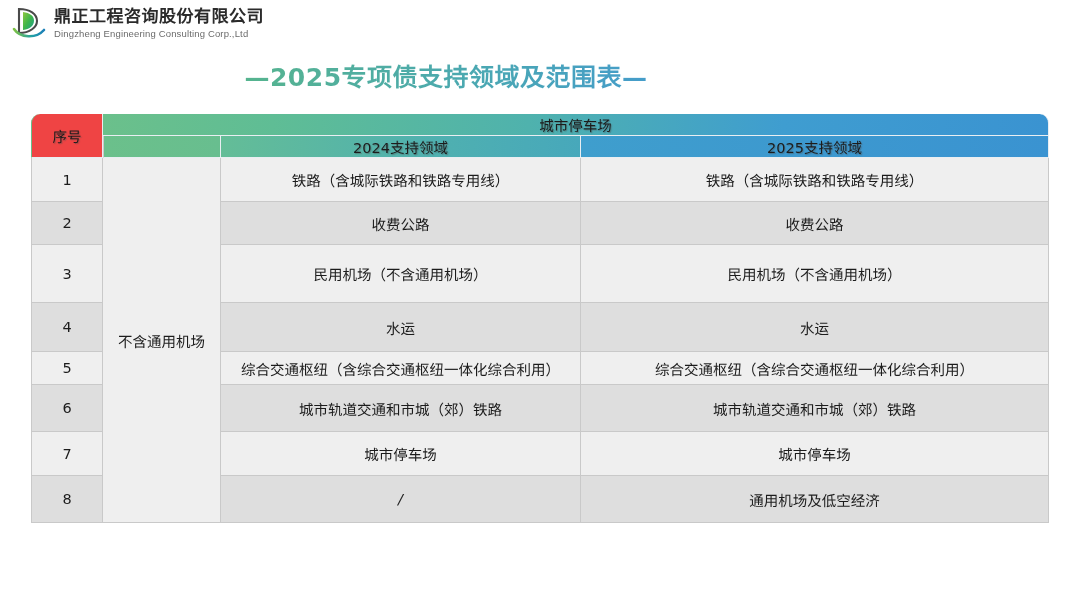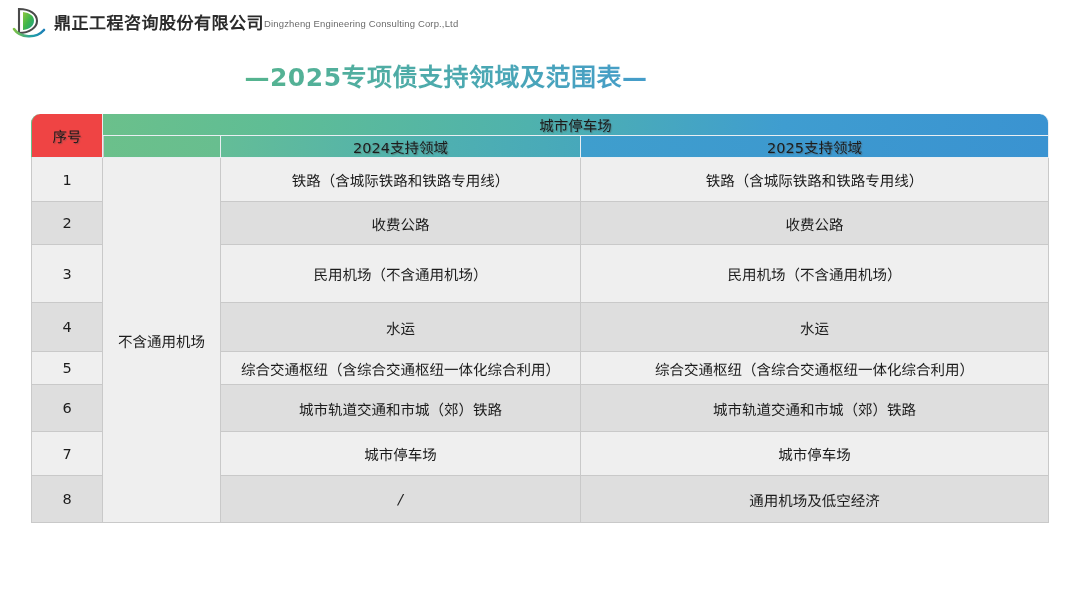--- a/index.html
+++ b/index.html
@@ -33,20 +33,21 @@
     gap: 8px;
   }
   .logo-mark {
     width: 34px;
     height: 36px;
     flex: 0 0 auto;
     position: relative;
   }
   .brand-text {
     display: flex;
+    flex-direction: column;
     justify-content: center;
     line-height: 1;
   }
   .brand-cn {
     font-size: 17px;
     font-weight: bold;
     color: #2b2b2b;
     letter-spacing: 0.5px;
     font-family: "DejaVu Sans", "Liberation Sans", sans-serif;
     white-space: nowrap;

